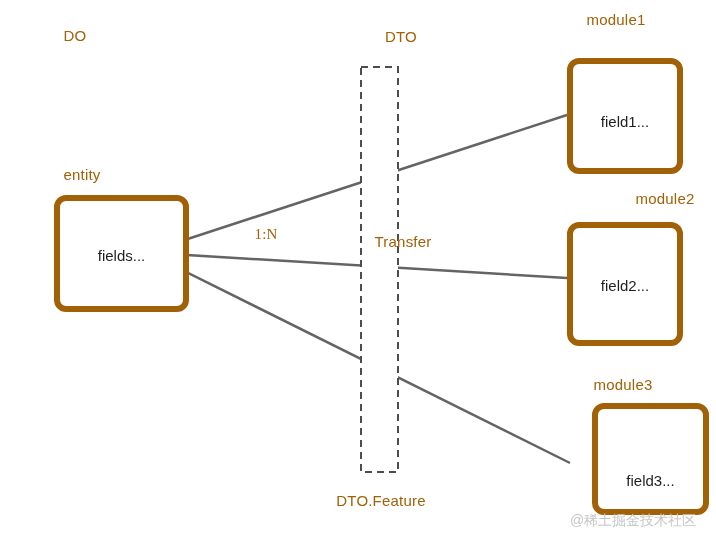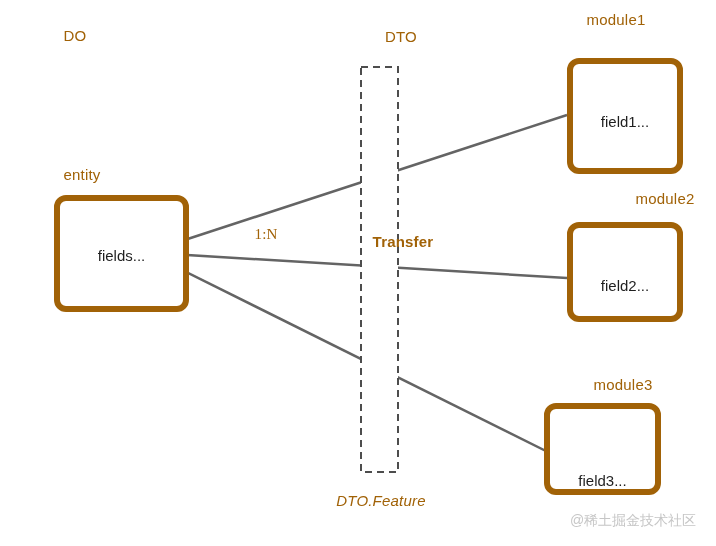--- a/index.html
+++ b/index.html
@@ -72,33 +72,33 @@
 
   <div class="label" style="left:75px; top:27px;">DO</div>
   <div class="label" style="left:377px; top:28px;margin-left:24px;">DTO</div>
 
   <div class="label" style="left:82px; top:166px;">entity</div>
   <div class="box" style="left:20px; top:195px; width:135px; height:117px;margin-left:34px;">
     <div class="box-text" style="top:46px;">fields...</div>
   </div>
 
   <div class="label" style="left:266px; top:225px;font-family:Liberation Serif, serif;">1:N</div>
-  <div class="label" style="left:403px; top:233px;font-weight:bold;">Transfer</div>
-  <div class="label" style="left:381px; top:492px;font-style:italic;">DTO.Feature</div>
+  <div class="label" style="left:403px; top:233px;">Transfer</div>
+  <div class="label" style="left:381px; top:492px;">DTO.Feature</div>
 
   <div class="label" style="left:616px; top:11px;">module1</div>
   <div class="box" style="left:567px; top:58px; width:116px; height:116px;">
     <div class="box-text" style="top:49px;">field1...</div>
   </div>
 
   <div class="label" style="left:617px; top:190px;margin-left:48px;">module2</div>
-  <div class="box" style="left:567px; top:222px; width:116px; height:100px;">
+  <div class="box" style="left:567px; top:222px; width:116px; height:124px;">
     <div class="box-text" style="top:49px;">field2...</div>
   </div>
 
   <div class="label" style="left:623px; top:376px;text-align:center;">module3</div>
-  <div class="box" style="left:544px; top:403px; width:117px; height:92px;">
+  <div class="box" style="left:592px; top:403px; width:117px; height:112px;">
     <div class="box-text" style="top:63px;">field3...</div>
   </div>
 
   <div class="watermark" style="left:633px; top:511px;text-align:right;">@稀土掘金技术社区</div>
 
 </div>
 
 </body></html>

